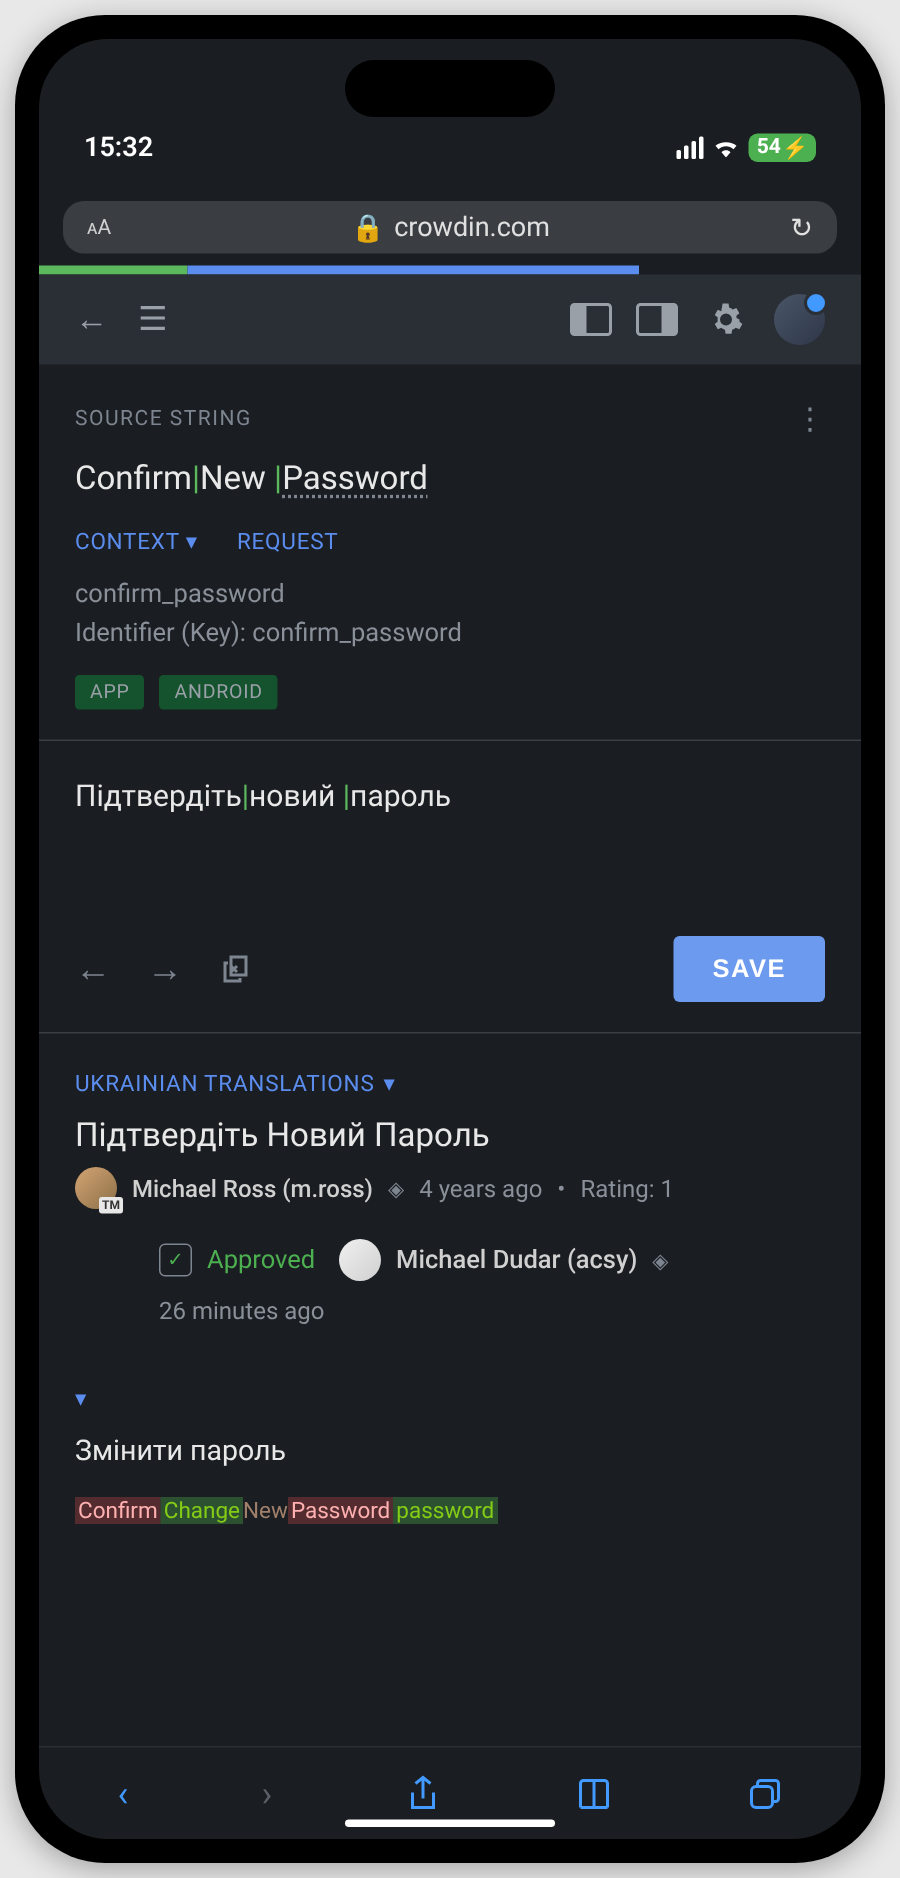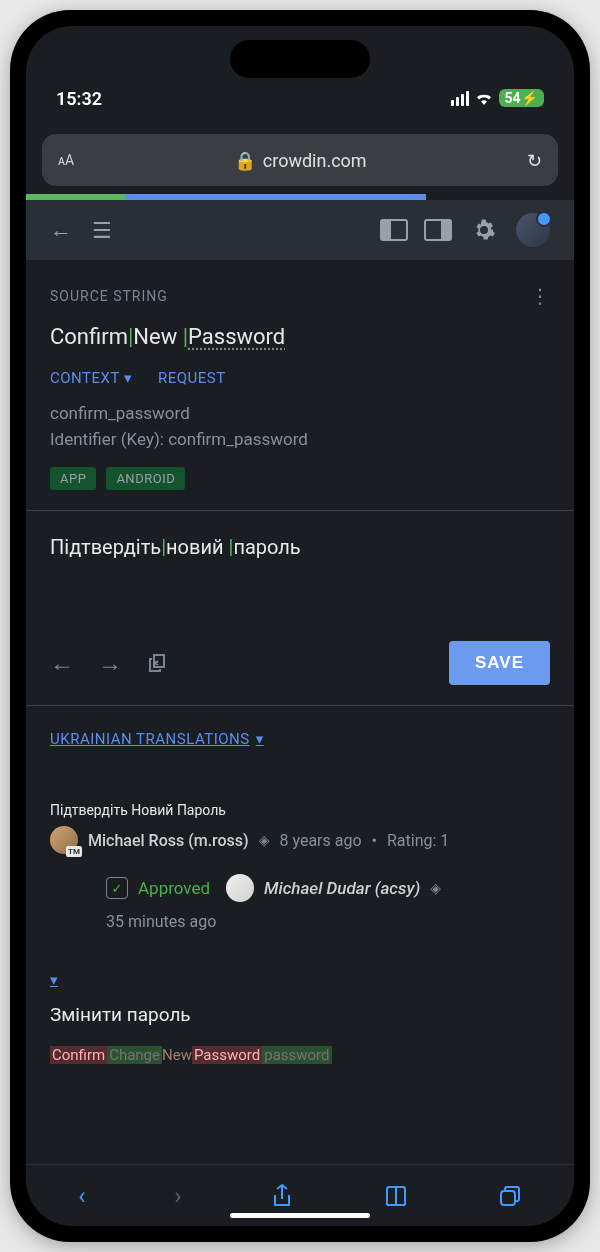--- a/index.html
+++ b/index.html
@@ -77,21 +77,21 @@
     .url-bar-container {
       padding: 8px 16px;
       display: flex;
       align-items: center;
       gap: 12px;
     }
     .url-bar {
       flex: 1;
       background: #3a3d42;
       border-radius: 14px;
-      height: 52px;
+      height: 35px;
       display: flex;
       align-items: center;
       padding: 0 16px;
       color: #e0e0e0;
       gap: 8px;
     }
     .aa-icon { font-size: 14px; color: #d0d0d0; }
     .url-center { flex: 1; text-align: center; display: flex; justify-content: center; align-items: center; gap: 6px; font-size: 18px; }
     .refresh-icon { font-size: 18px; }
     .progress-bar { height: 6px; display: flex; }
@@ -227,28 +227,26 @@
       border: none;
     }
     .section-blue {
       padding: 24px 24px 14px;
       color: #5b8def;
       font-size: 15px;
       letter-spacing: 0.5px;
       display: flex;
       align-items: center;
       gap: 6px;
-      text-decoration: underline;
     }
     .suggestion-item { padding: 0 24px 12px; }
     .suggestion-title {
-      font-size: 14px;
+      font-size: 22px;
       color: #e8e8e8;
       margin-bottom: 8px;
-      margin-top: 40px;
     }
     .suggestion-meta {
       display: flex;
       align-items: center;
       gap: 10px;
       color: #8a9099;
       font-size: 16px;
     }
     .mini-avatar {
       width: 28px;
@@ -289,31 +287,31 @@
       font-size: 13px;
     }
     .approved-label { color: #4caf50; font-size: 17px; }
     .approver-avatar {
       width: 28px;
       height: 28px;
       border-radius: 50%;
       background: linear-gradient(135deg, #f0f0f0, #d0d0d0);
       margin-left: 6px;
     }
-    .approver-name { color: #d0d0d0; font-size: 17px; font-weight: 500; font-style: italic; }
+    .approver-name { color: #d0d0d0; font-size: 17px; font-weight: 500; }
     .time-ago {
       padding: 4px 24px 16px 80px;
       color: #8a9099;
       font-size: 16px;
     }
     .tm-suggestion { padding: 0 24px 2px; }
     .tm-title { font-size: 19px; color: #e8e8e8; margin-bottom: 20px; }
     .diff-text { font-size: 15px; display: flex; flex-wrap: wrap; gap: 0; }
     .diff-del { background: rgba(220, 80, 80, 0.3); color: #ffb0b0; padding: 0 2px; }
-    .diff-add { background: rgba(80, 180, 80, 0.35); color: #737373; padding: 0 2px; }
+    .diff-add { background: rgba(80, 180, 80, 0.35); color: #84cc16; padding: 0 2px; }
     .diff-stay { color: #a0806a; }
     .bottom-toolbar {
       height: 62px;
       display: flex;
       justify-content: space-around;
       align-items: center;
       padding: 0 8px;
       border-top: 1px solid #2a2f36;
     }
     .tb-icon { color: #4299ff; font-size: 24px; }
@@ -435,34 +433,34 @@
         <span>UKRAINIAN TRANSLATIONS</span> 
           <span>▾</span>
       </div>
 
       <div class="suggestion-item">
         <div class="suggestion-title">Підтвердіть Новий Пароль</div>
         <div class="suggestion-meta">
           <div class="mini-avatar tm"></div>
           <span class="author-name">Michael Ross (m.ross)</span>
           <span class="shield-icon">◈</span>
-          <span>8 years ago</span>
+          <span>4 years ago</span>
           <span>•</span>
           <span>Rating: 1</span>
         </div>
       </div>
 
       <div class="approved-row">
         <div class="check-badge">✓</div>
         <span class="approved-label">Approved</span>
         <div class="approver-avatar"></div>
         <span class="approver-name">Michael Dudar (acsy)</span>
         <span class="shield-icon">◈</span>
       </div>
-      <div class="time-ago">35 minutes ago</div>
+      <div class="time-ago">26 minutes ago</div>
 
       <div class="section-blue">
           <span>▾</span>
       </div>
 
       <div class="tm-suggestion">
         <div class="tm-title">Змінити пароль</div>
         <div class="diff-text">
           <span class="diff-del">Confirm</span>
             <span class="diff-add">Change</span>

